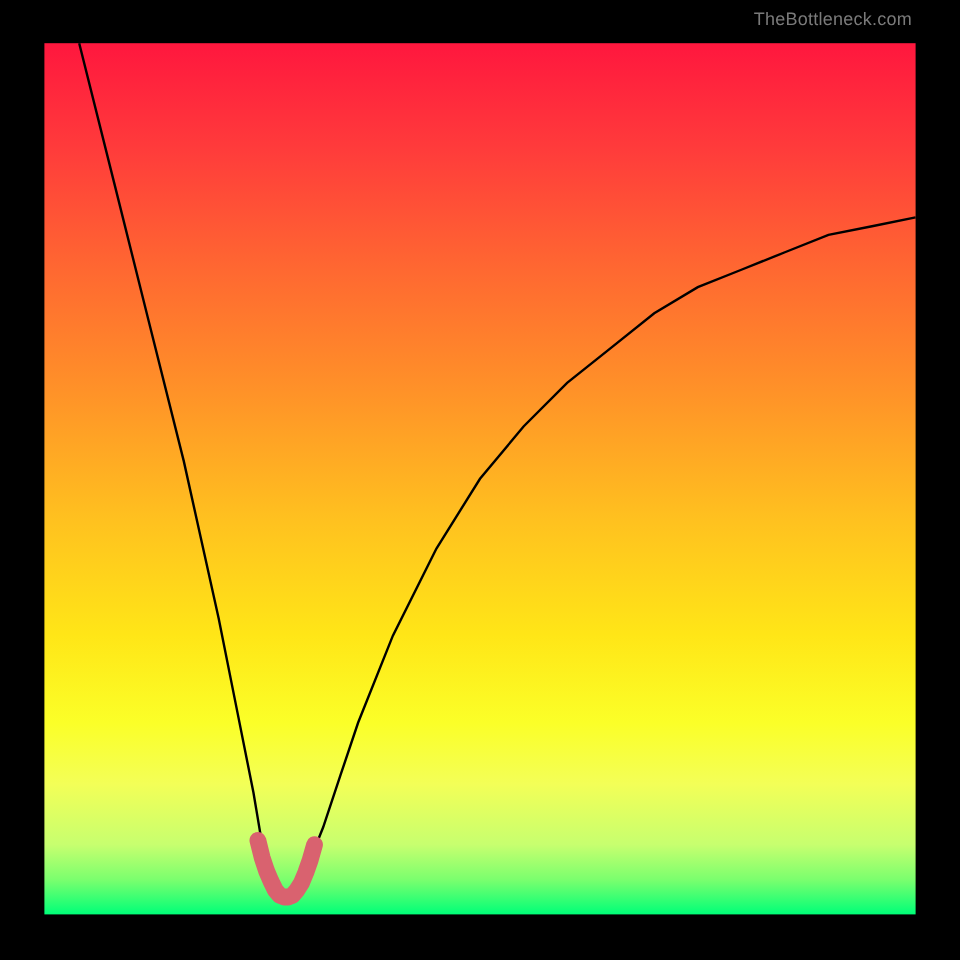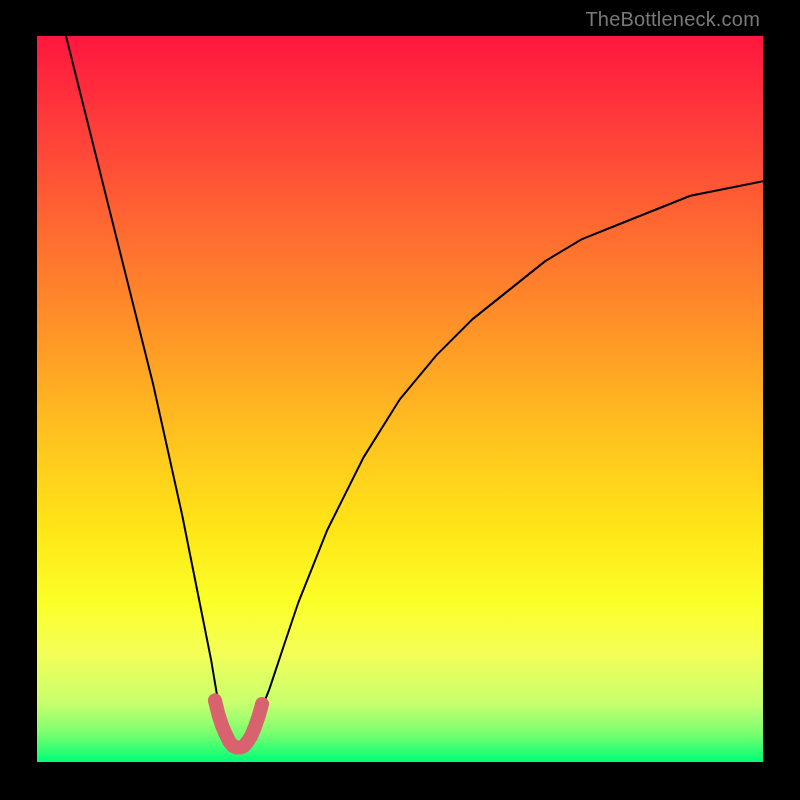--- a/index.html
+++ b/index.html
@@ -29,21 +29,21 @@
       #c7ff6f 92%,
       #7bff6e 96%,
       #00ff78 100%
     );
   }
   .watermark {
     position: absolute;
     top: 8px;
     right: 40px;
     color: #7a7a7a;
-    font-size: 20px;
+    font-size: 15px;
     font-weight: 500;
     letter-spacing: 0.2px;
   }
   svg.overlay {
     position: absolute;
     left: 37px;
     top: 36px;
     width: 726px;
     height: 726px;
     overflow: visible;

